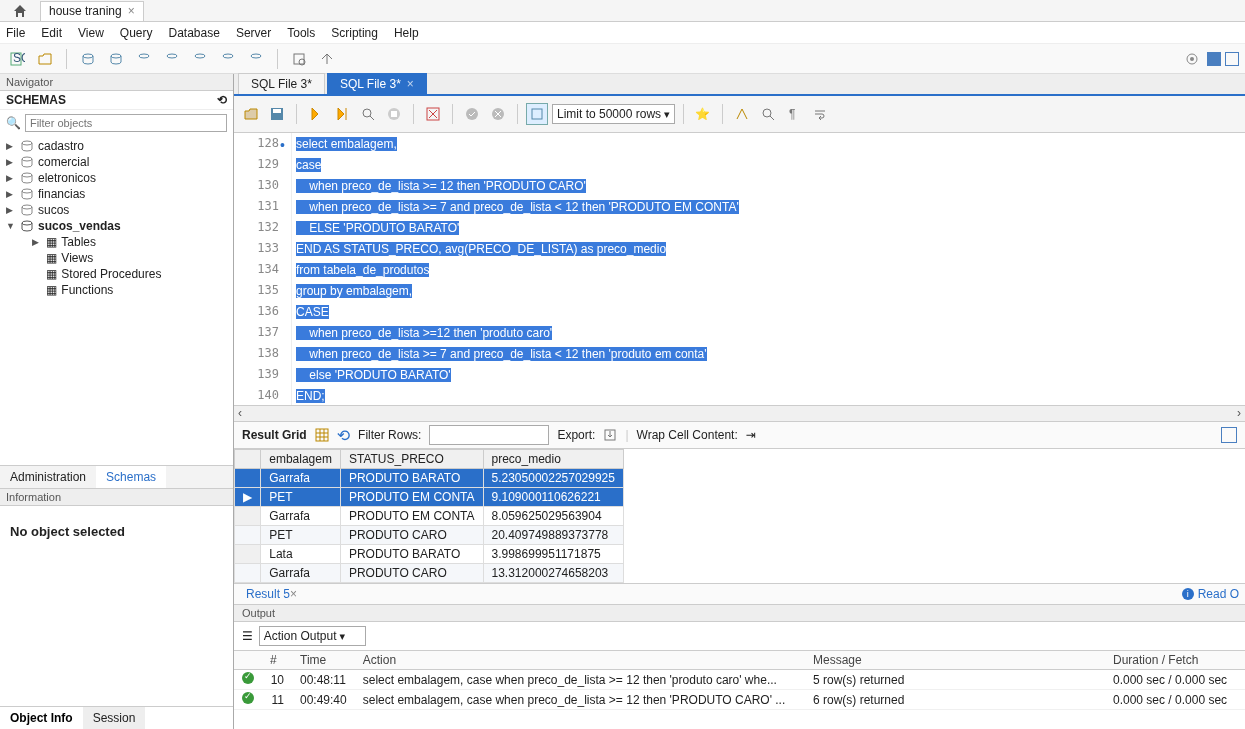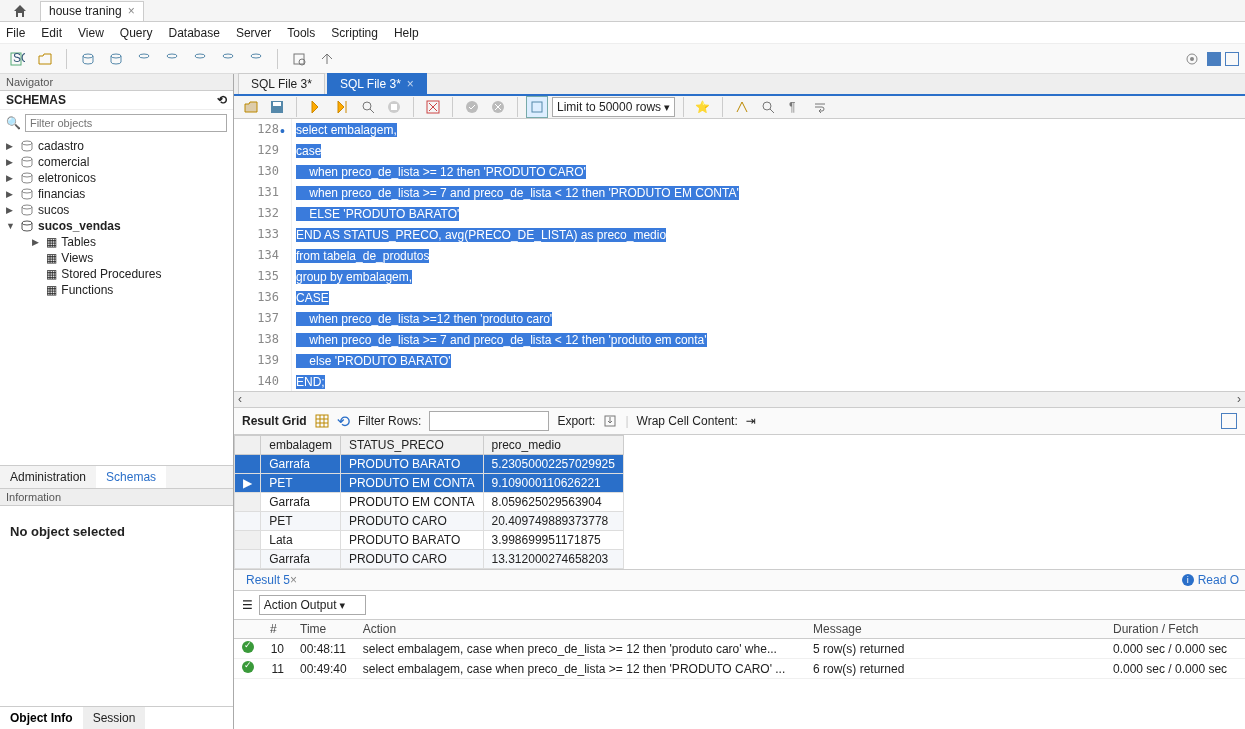--- a/index.html
+++ b/index.html
@@ -32,21 +32,21 @@
 .info-head { background: #eee; padding: 2px 6px; font-size: 11px; color: #555; border-bottom: 1px solid #ccc; }
 .info-body { flex: 1; padding: 18px 10px; font-weight: bold; font-size: 13px; }
 .info-tabs { display: flex; border-top: 1px solid #ccc; }
 .info-tabs .nav-tab.active { color: #000000; background: #fff; font-weight: bold; }
 .info-tabs .nav-tab.inactive { background: #eee; }
 .main-panel { flex: 1; display: flex; flex-direction: column; min-width: 0; }
 .file-tabs { height: 22px; display: flex; align-items: flex-end; background: #eee; border-bottom: 2px solid #2a6fc9; padding-left: 4px; }
 .file-tab { padding: 3px 12px; border: 1px solid #ccc; border-bottom: none; background: #f5f5f5; margin-right: 2px; display: flex; align-items: center; gap: 6px; }
 .file-tab.active { background: #2a6fc9; color: #fff; border-color: #2a6fc9; }
 .file-tab .close-x { color: inherit; opacity: 0.7; }
-.editor-toolbar { height: 23px; display: flex; align-items: center; gap: 4px; padding: 0 6px; background: #f5f5f5; border-bottom: 1px solid #ccc; }
+.editor-toolbar { height: 37px; display: flex; align-items: center; gap: 4px; padding: 0 6px; background: #f5f5f5; border-bottom: 1px solid #ccc; }
 .et-ico { width: 22px; height: 22px; display: flex; align-items: center; justify-content: center; }
 .limit-select { border: 1px solid #aaa; padding: 2px 4px; font-size: 11px; background: #fff; }
 .editor { display: flex; height: 272px; background: #fff; font-family: Consolas, monospace; position: relative; }
 .gutter { width: 58px; text-align: right; color: #888; background: #fff; padding-right: 12px; border-right: 1px solid #eee; }
 .gutter div { height: 21px; line-height: 21px; font-size: 12px; font-family: Consolas, monospace; }
 .code { flex: 1; padding-left: 4px; min-width: 0; overflow: hidden; }
 .code-line { height: 21px; line-height: 21px; white-space: pre; font-family: Consolas, monospace; font-size: 13px; }
 .sel { background: #3a7bdc; color: #fff; }
 .hscroll { height: 16px; border-top: 1px solid #ccc; background: #f0f0f0; position: relative; }
 .hscroll::before { content: "‹"; position: absolute; left: 4px; color: #555; }
@@ -502,20 +502,21 @@
       <div class="result-tab">
           <span>Result 5</span>
           <span class="close-x">×</span>
         </div>
       <div class="readonly">
           <span style="width:12px;height:12px;border-radius:50%;background:#2a6fc9;display:inline-block;color:#fff;text-align:center;font-size:9px;line-height:12px;">i</span>
           <span>Read O</span>
         </div>
     </div>
 
+    <div class="output-head">Output</div>
     <div class="output-select-row">
       <span>☰</span>
       <span class="output-select"><span>Action Output</span> ▾</span>
     </div>
     <table class="output-grid">
       <thead>
           <tr>
         <th style="width:20px"></th>
         <th style="width:30px">#</th>
         <th style="width:60px">Time</th>

